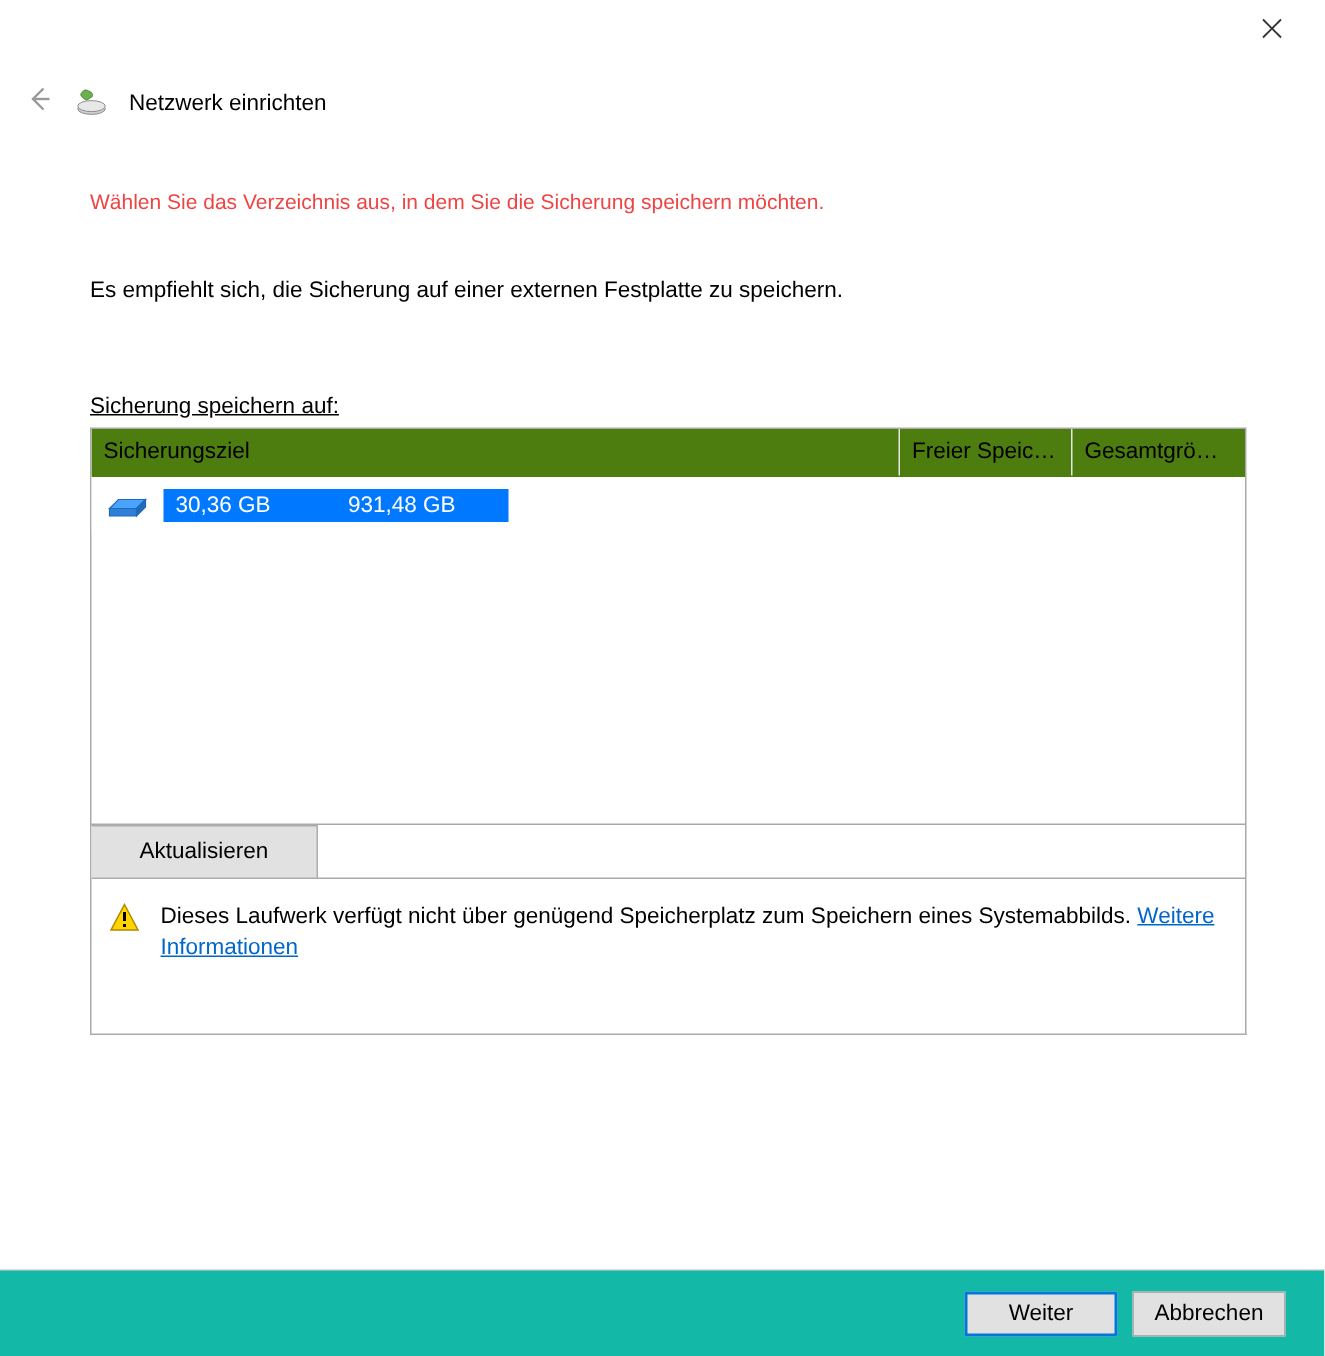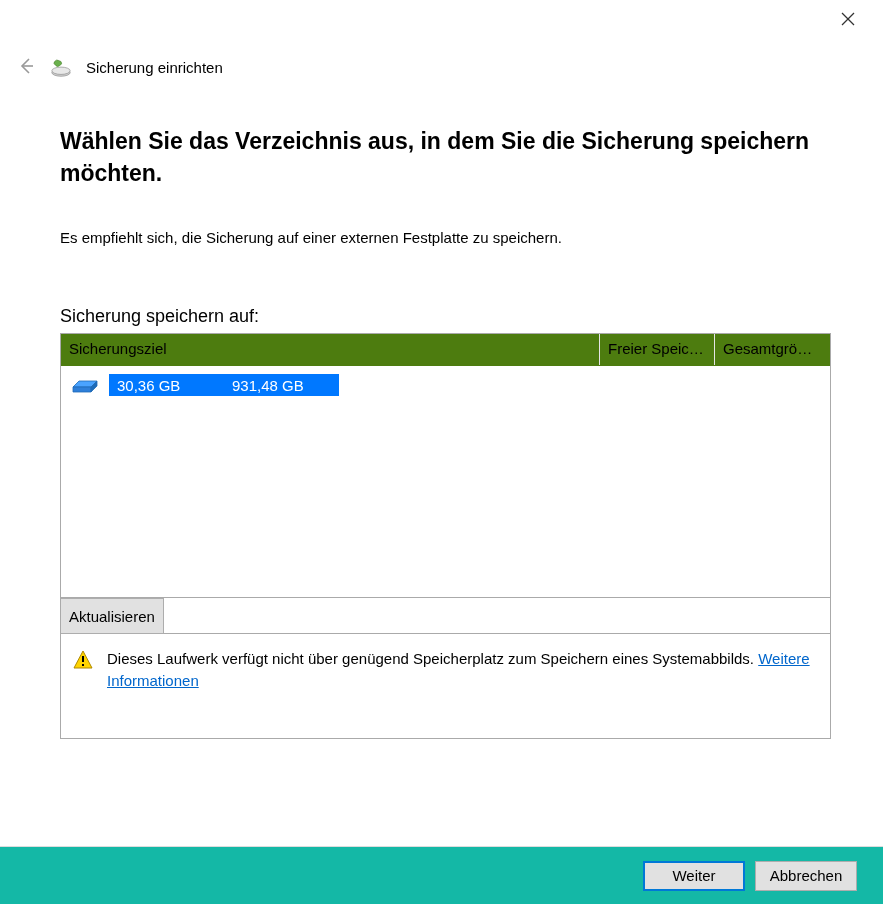--- a/index.html
+++ b/index.html
@@ -24,25 +24,25 @@
     display: flex; align-items: center; gap: 14px;
   }
   .back-arrow { color: #888; cursor: pointer; }
   .back-arrow svg { width: 20px; height: 20px; }
   .wizard-icon { width: 22px; height: 22px; }
   .wizard-title { font-size: 15px; color: #000; }
   .content {
     position: absolute; left: 60px; right: 52px; top: 125px;
   }
   .main-heading {
-    color: #000000; font-size: 23px; font-weight: 700;
+    color: #ef4444; font-size: 14px; font-weight: 400;
     line-height: 1.4; margin: 0 0 40px 0;
   }
   .subtext { font-size: 15px; margin: 0 0 60px 0; }
-  .list-label { font-size: 18px; margin: 0 0 6px 0; }
+  .list-label { font-size: 15px; margin: 0 0 6px 0; text-decoration: underline; }
   .drive-table {
     border: 1px solid #aaa; width: 100%;
     height: 265px; overflow: hidden;
     background: #fff;
   }
   .dt-header {
     display: flex; background: #4d7c0f;
     border-bottom: 1px solid transparent;
   }
   .dt-header .col {
@@ -72,21 +72,21 @@
   .dt-row.selected .total-cell {
     background: #0078ff; color: #fff;
   }
   .button-row {
     display: flex; width: 100%; margin-top: 0;
     border-left: 1px solid #aaa; border-right: 1px solid #aaa;
   }
   .button-row button {
     height: 36px; font-size: 15px; font-family: inherit;
     background: #e1e1e1; border: 1px solid #adadad;
-    padding: 0 8px; cursor: pointer;
+    padding: 0 32px; cursor: pointer;
   }
   .button-row button:first-child { border-left: none; }
   .button-row .spacer { flex: 1; border-bottom: 1px solid #aaa; background:#fff; }
   .button-row button.right { border-right: none; }
   .warning-box {
     border: 1px solid #aaa; border-top: none;
     width: 100%; padding: 14px 0 46px 12px;
     display: flex; gap: 14px; align-items: flex-start;
   }
   .warn-icon { width: 20px; height: 20px; flex: 0 0 20px; margin-top: 2px; }
@@ -127,21 +127,21 @@
           <line x1="6" y1="10" x2="17" y2="10" stroke="#999" stroke-width="1.6"></line>
         </svg>
     </span>
     <span class="wizard-icon">
       <svg viewBox="0 0 24 24">
         <ellipse cx="12" cy="17" rx="10" ry="4" fill="#d0d0d0" stroke="#888" stroke-width="0.7"></ellipse>
         <ellipse cx="12" cy="15" rx="10" ry="4" fill="#e8e8e8" stroke="#888" stroke-width="0.7"></ellipse>
         <path d="M10 4 Q7 2 5 5 Q3 7 6 9 Q8 12 11 9 Q14 8 12 5 Z" fill="#6ab04c" stroke="#4a7c2e" stroke-width="0.6"></path>
       </svg>
     </span>
-    <span class="wizard-title">Sicherung einrichten</span>
+    <span class="wizard-title">Netzwerk einrichten</span>
   </div>
 
   <div class="content">
     <h1 class="main-heading">Wählen Sie das Verzeichnis aus, in dem Sie die Sicherung speichern möchten.</h1>
     <p class="subtext">Es empfiehlt sich, die Sicherung auf einer externen Festplatte zu speichern.</p>
     <p class="list-label">Sicherung speichern auf:</p>
 
     <div class="drive-table">
       <div class="dt-header">
         <div class="col col-target">Sicherungsziel</div>

